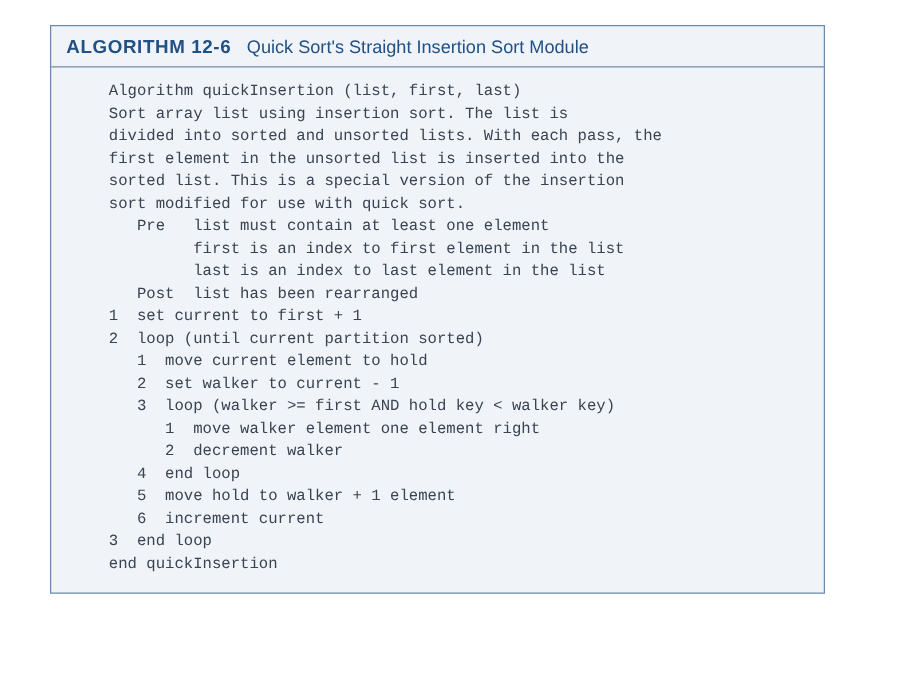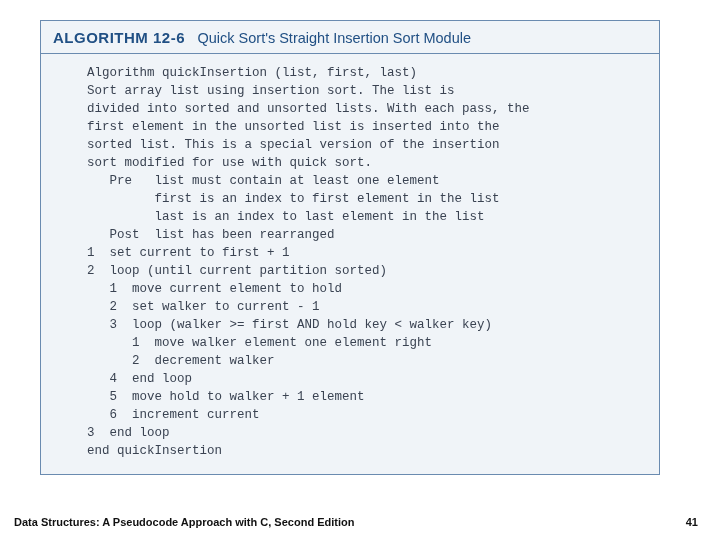--- a/index.html
+++ b/index.html
@@ -95,18 +95,14 @@
 <span>      1  move walker element one element right</span>
 <span>      2  decrement walker</span>
 <span>   4  end loop</span>
 <span>   5  move hold to walker + 1 element</span>
 <span>   6  increment current</span>
 <span>3  end loop</span>
 <span>end quickInsertion</span></div>
 
   </div>
 
-  <div class="footer">
-    <span>Data Structures: A Pseudocode Approach with C, Second Edition</span>
-    <span class="page">41</span>
-  </div>
 
 </div>
 
 </body></html>

